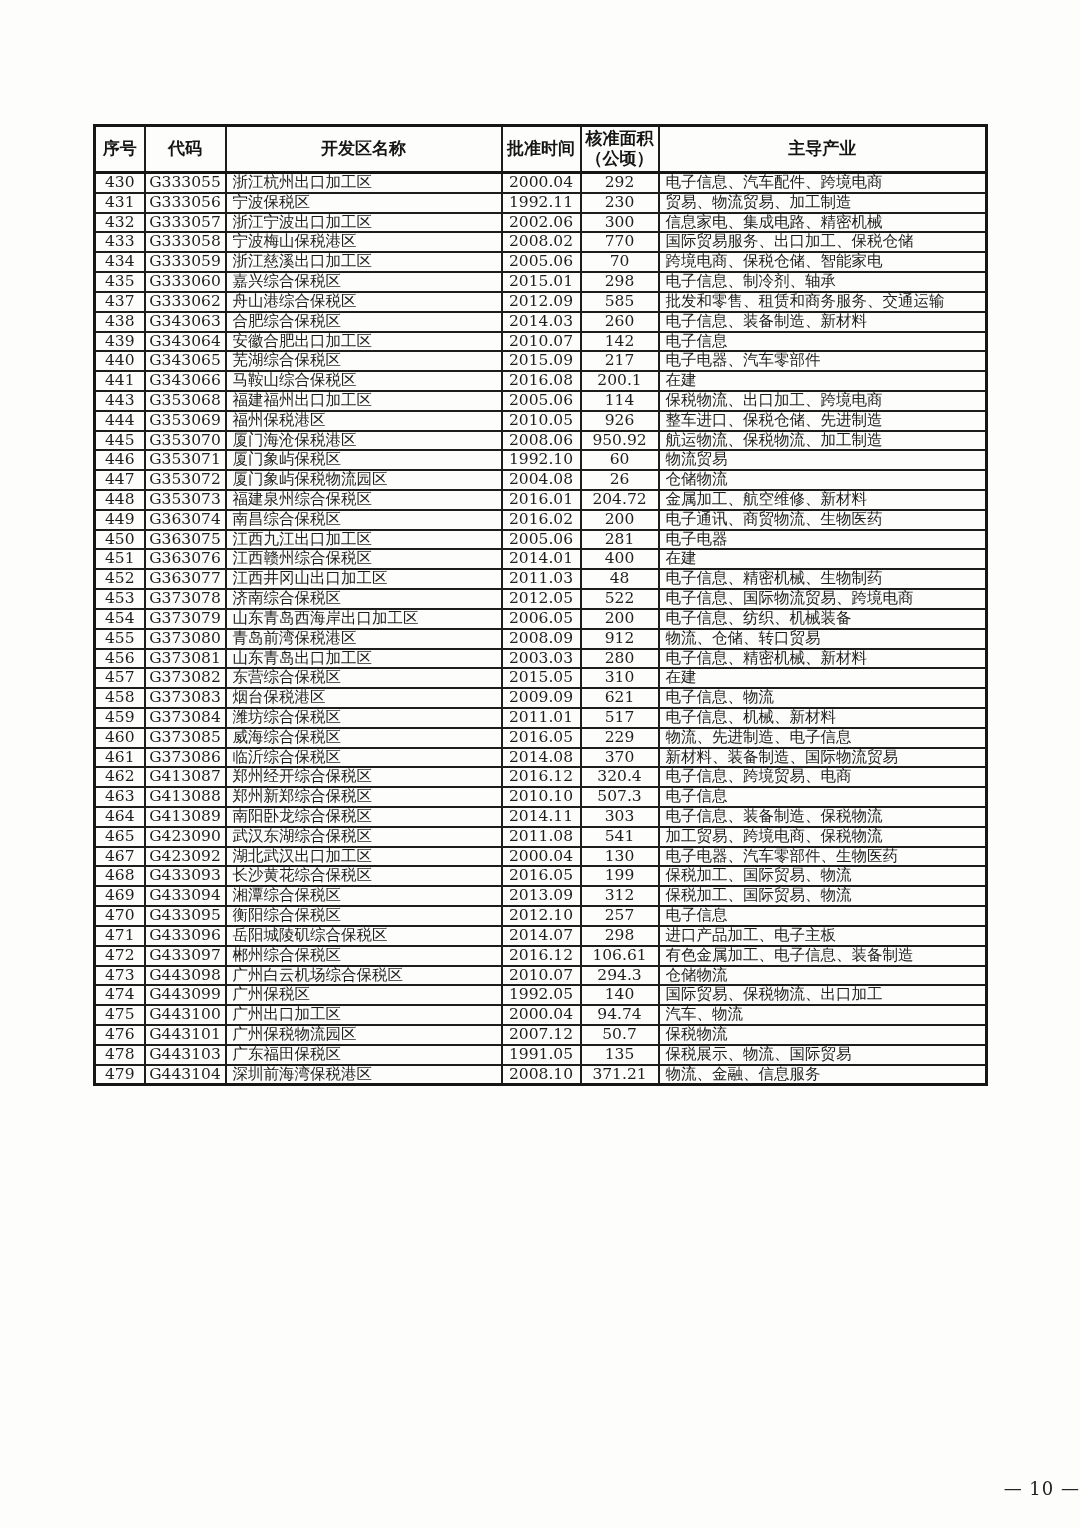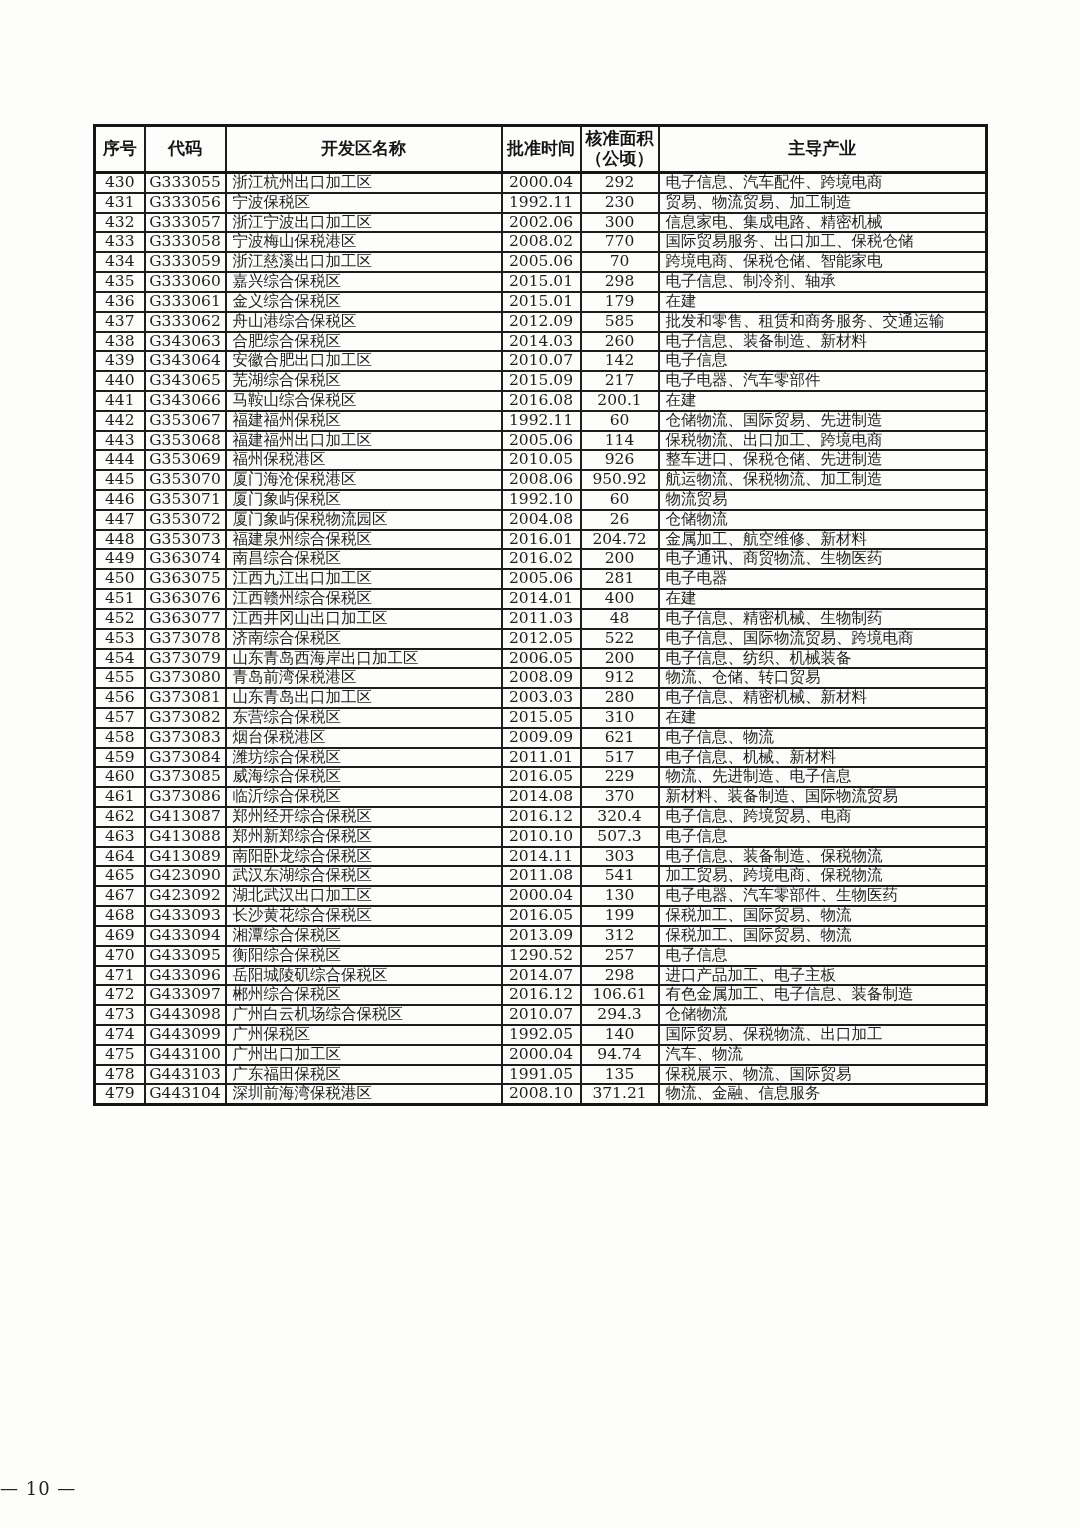--- a/index.html
+++ b/index.html
@@ -59,21 +59,21 @@
   }
   td.c-name, td.c-ind {
     text-align: left;
     padding-left: 6px;
   }
   .page-num {
     position: absolute;
     top: 1452px;
     left: 0;
     width: 1080px;
-    text-align: left;
+    text-align: right;
     font-size: 18px;
     color: #222;
     letter-spacing: 1px;
   }
 </style>
 </head>
 <body>
 
 <div class="page">
 
@@ -142,28 +142,20 @@
         </tr>
         <tr>
           <td class="c-idx">435</td>
           <td class="c-code">G333060</td>
           <td class="c-name">嘉兴综合保税区</td>
           <td class="c-time">2015.01</td>
           <td class="c-area">298</td>
           <td class="c-ind">电子信息、制冷剂、轴承</td>
         </tr>
         <tr>
-          <td class="c-idx">436</td>
-          <td class="c-code">G333061</td>
-          <td class="c-name">金义综合保税区</td>
-          <td class="c-time">2015.01</td>
-          <td class="c-area">179</td>
-          <td class="c-ind">在建</td>
-        </tr>
-        <tr>
           <td class="c-idx">437</td>
           <td class="c-code">G333062</td>
           <td class="c-name">舟山港综合保税区</td>
           <td class="c-time">2012.09</td>
           <td class="c-area">585</td>
           <td class="c-ind">批发和零售、租赁和商务服务、交通运输</td>
         </tr>
         <tr>
           <td class="c-idx">438</td>
           <td class="c-code">G343063</td>
@@ -190,28 +182,20 @@
         </tr>
         <tr>
           <td class="c-idx">441</td>
           <td class="c-code">G343066</td>
           <td class="c-name">马鞍山综合保税区</td>
           <td class="c-time">2016.08</td>
           <td class="c-area">200.1</td>
           <td class="c-ind">在建</td>
         </tr>
         <tr>
-          <td class="c-idx">442</td>
-          <td class="c-code">G353067</td>
-          <td class="c-name">福建福州保税区</td>
-          <td class="c-time">1992.11</td>
-          <td class="c-area">60</td>
-          <td class="c-ind">仓储物流、国际贸易、先进制造</td>
-        </tr>
-        <tr>
           <td class="c-idx">443</td>
           <td class="c-code">G353068</td>
           <td class="c-name">福建福州出口加工区</td>
           <td class="c-time">2005.06</td>
           <td class="c-area">114</td>
           <td class="c-ind">保税物流、出口加工、跨境电商</td>
         </tr>
         <tr>
           <td class="c-idx">444</td>
           <td class="c-code">G353069</td>
@@ -409,21 +393,21 @@
           <td class="c-code">G433094</td>
           <td class="c-name">湘潭综合保税区</td>
           <td class="c-time">2013.09</td>
           <td class="c-area">312</td>
           <td class="c-ind">保税加工、国际贸易、物流</td>
         </tr>
         <tr>
           <td class="c-idx">470</td>
           <td class="c-code">G433095</td>
           <td class="c-name">衡阳综合保税区</td>
-          <td class="c-time">1290.52</td>
+          <td class="c-time">2012.10</td>
           <td class="c-area">257</td>
           <td class="c-ind">电子信息</td>
         </tr>
         <tr>
           <td class="c-idx">471</td>
           <td class="c-code">G433096</td>
           <td class="c-name">岳阳城陵矶综合保税区</td>
           <td class="c-time">2014.07</td>
           <td class="c-area">298</td>
           <td class="c-ind">进口产品加工、电子主板</td>
@@ -452,20 +436,28 @@
           <td class="c-area">140</td>
           <td class="c-ind">国际贸易、保税物流、出口加工</td>
         </tr>
         <tr>
           <td class="c-idx">475</td>
           <td class="c-code">G443100</td>
           <td class="c-name">广州出口加工区</td>
           <td class="c-time">2000.04</td>
           <td class="c-area">94.74</td>
           <td class="c-ind">汽车、物流</td>
+        </tr>
+        <tr>
+          <td class="c-idx">476</td>
+          <td class="c-code">G443101</td>
+          <td class="c-name">广州保税物流园区</td>
+          <td class="c-time">2007.12</td>
+          <td class="c-area">50.7</td>
+          <td class="c-ind">保税物流</td>
         </tr>
         <tr>
           <td class="c-idx">478</td>
           <td class="c-code">G443103</td>
           <td class="c-name">广东福田保税区</td>
           <td class="c-time">1991.05</td>
           <td class="c-area">135</td>
           <td class="c-ind">保税展示、物流、国际贸易</td>
         </tr>
         <tr>

